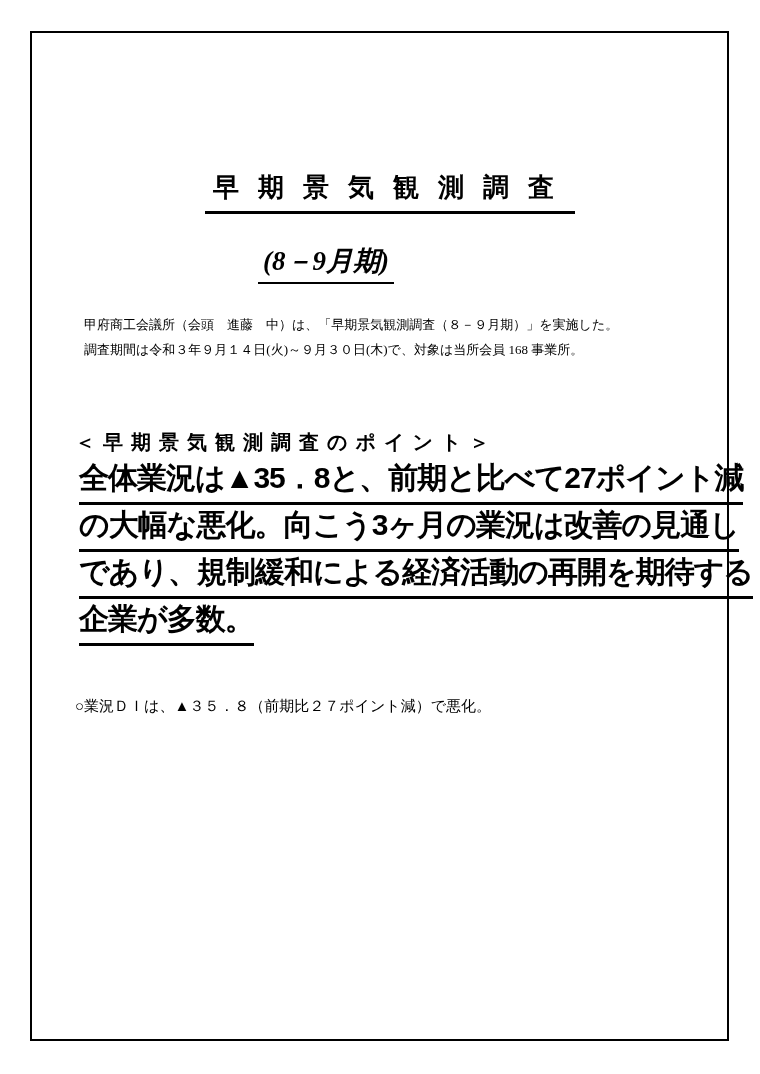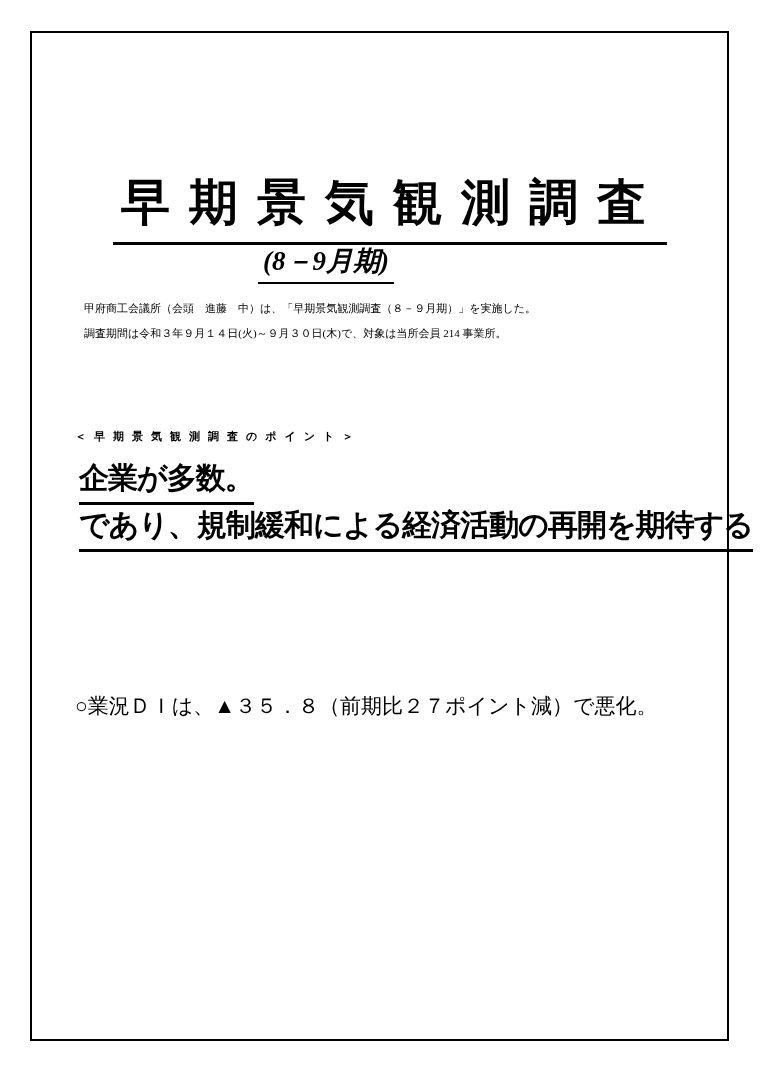--- a/index.html
+++ b/index.html
@@ -22,21 +22,21 @@
   .title-wrap {
     position: absolute;
     top: 170px; left: 0;
     width: 760px;
     text-align: center;
   }
   .title-text {
     display: inline-block;
     font-family: "Liberation Serif", "DejaVu Serif", serif;
     font-weight: bold;
-    font-size: 49px;
+    font-size: 26px;
     letter-spacing: 19px;
     padding: 0 2px 6px 8px;
     border-bottom: 3px solid #000000;
     white-space: nowrap;
     margin-left: 20px;
   }
   
   .subtitle-wrap {
     position: absolute;
     top: 243px; left: 0;
@@ -49,33 +49,33 @@
     font-weight: bold;
     font-style: italic;
     font-size: 27px;
     padding: 0 5px 3px 5px;
     border-bottom: 2px solid #000000;
     white-space: nowrap;
   }
   
   .intro {
     position: absolute;
-    top: 296px; left: 84px;
+    top: 312px; left: 84px;
     width: 620px;
-    font-size: 11px;
+    font-size: 13px;
     line-height: 25px;
   }
   .intro-line { white-space: nowrap; }
   
   .points-heading {
     position: absolute;
     top: 429px; left: 75px;
     font-family: "Liberation Sans", "DejaVu Sans", sans-serif;
     font-weight: bold;
-    font-size: 11px;
+    font-size: 20px;
     letter-spacing: 8px;
     white-space: nowrap;
   }
   
   .highlight {
     position: absolute;
     top: 458px; left: 79px;
     width: 625px;
   }
   .hl-line { height: 47px; }
@@ -87,21 +87,21 @@
     letter-spacing: -1px;
     border-bottom: 3px solid #000000;
     padding-bottom: 3px;
     white-space: nowrap;
   }
   
   .bullets {
     position: absolute;
     top: 696px; left: 75px;
     width: 625px;
-    font-size: 21px;
+    font-size: 15px;
   }
   .bullet-item {
     line-height: 20px;
     margin-bottom: 13px;
     white-space: nowrap;
   }
 </style>
 </head>
 <body>
 
@@ -110,29 +110,35 @@
 <div class="title-wrap">
   <span class="title-text">早期景気観測調査</span>
 </div>
 
 <div class="subtitle-wrap">
   <span class="subtitle-text">(8－9月期)</span>
 </div>
 
 <div class="intro">
   <div class="intro-line">甲府商工会議所（会頭　進藤　中）は、「早期景気観測調査（８－９月期）」を実施した。</div>
-  <div class="intro-line">調査期間は令和３年９月１４日(火)～９月３０日(木)で、対象は当所会員 214 事業所。</div>
+  <div class="intro-line">調査期間は令和３年９月１４日(火)～９月３０日(木)で、対象は当所会員 168 事業所。</div>
 </div>
 
 <div class="points-heading">＜早期景気観測調査のポイント＞</div>
 
 <div class="highlight">
   <div class="hl-line">
-    <span>企業が多数。</span>
+    <span>全体業況は▲35．8と、前期と比べて27ポイント減</span>
+  </div>
+  <div class="hl-line">
+    <span>の大幅な悪化。向こう3ヶ月の業況は改善の見通し</span>
   </div>
   <div class="hl-line">
     <span>であり、規制緩和による経済活動の再開を期待する</span>
+  </div>
+  <div class="hl-line">
+    <span>企業が多数。</span>
   </div>
 </div>
 
 <div class="bullets">
   <div class="bullet-item">○業況ＤＩは、▲３５．８（前期比２７ポイント減）で悪化。</div>
 </div>
 
 </body></html>

